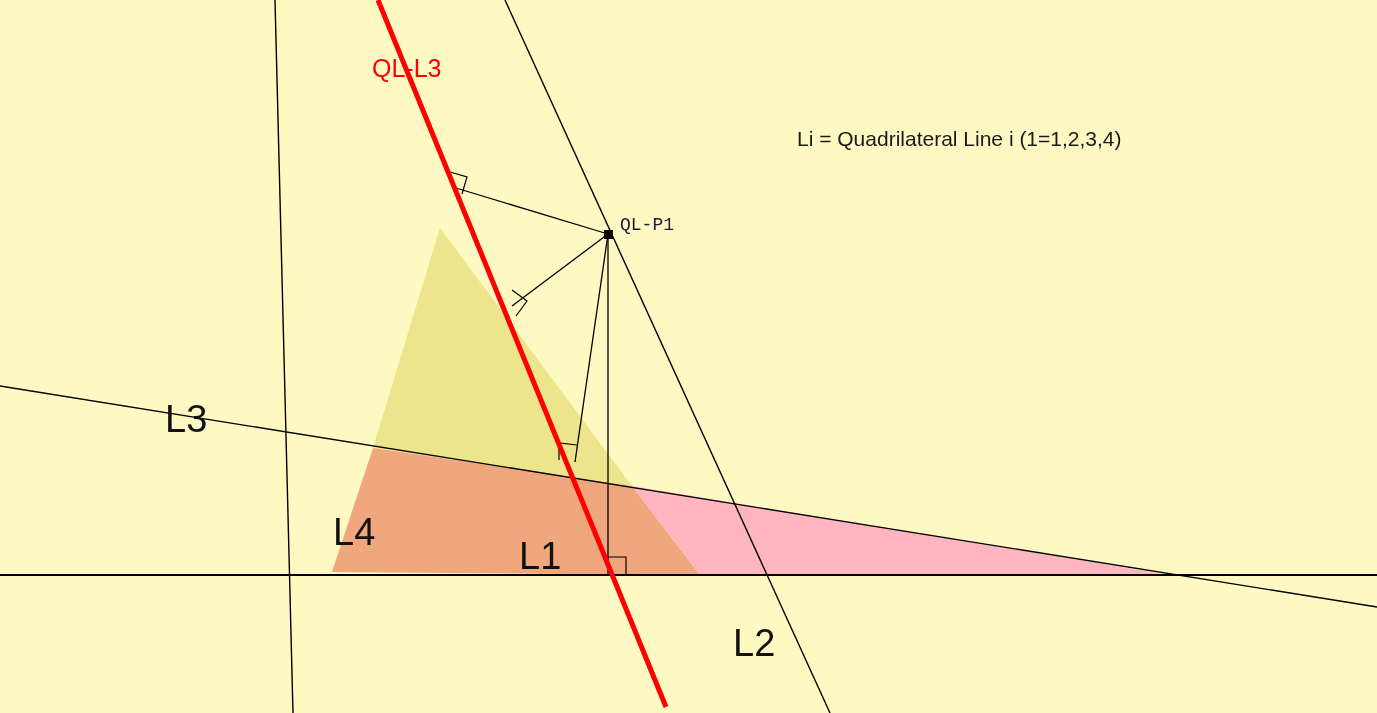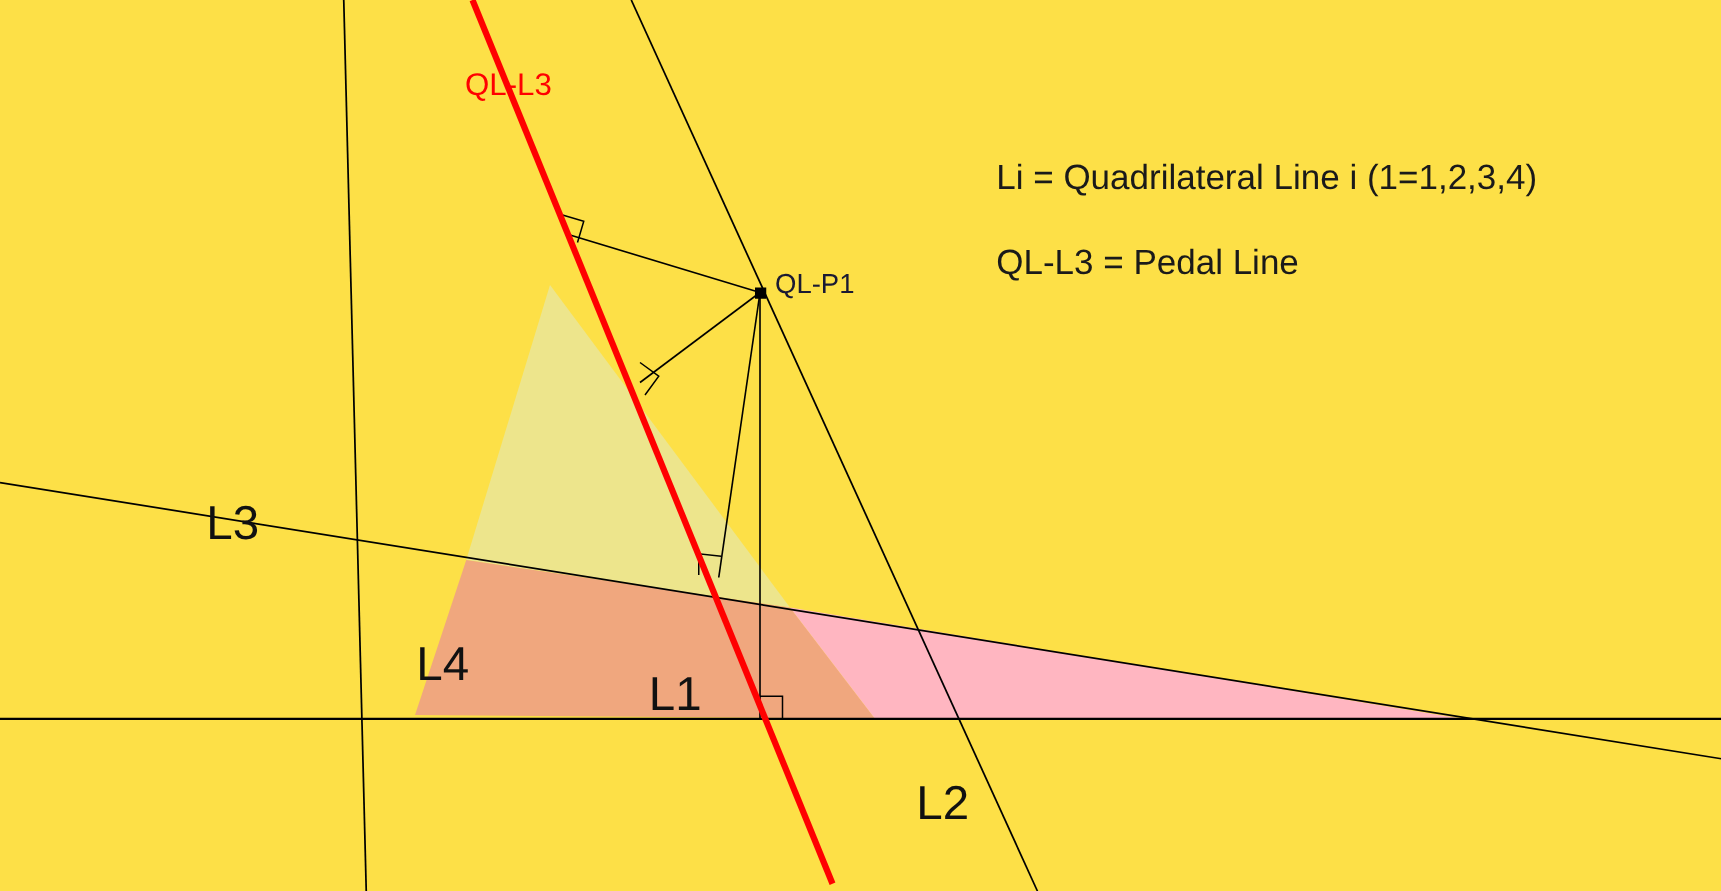--- a/index.html
+++ b/index.html
@@ -12,59 +12,60 @@
     width: 1377px;
     height: 713px;
     overflow: hidden;
     font-family: "Liberation Sans", sans-serif;
     position: relative;
   }
   #diagram-root {
     position: relative;
     width: 1377px;
     height: 713px;
-    background: #fde047;
+    background: #fef9c3;
   }
   svg#geometry {
     position: absolute;
     top: 0;
     left: 0;
     width: 1377px;
     height: 713px;
     display: block;
   }
   .legend {
     position: absolute;
     left: 797px;
     top: 128px;
     width: 520px;
   }
   .legend-line {
     font-family: "Liberation Sans", sans-serif;
-    font-size: 28px;
+    font-size: 21px;
     color: #1a1a1a;
     line-height: 1;
     margin-bottom: 40px;
     white-space: nowrap;
   }
   .lbl {
     position: absolute;
     font-family: "Liberation Sans", sans-serif;
     font-size: 38px;
     color: #111111;
     white-space: nowrap;
     line-height: 1;
   }
   .lbl-red {
     color: #ff0000;
     font-size: 25px;
   }
   .lbl-point {
-    font-size: 22px;
+    font-size: 18px;
     color: #1a1a33;
+    font-family: Liberation Mono, monospace;
   }
 </style>
 </head>
 <body>
 
 <div id="diagram-root">
 
   <svg id="geometry" viewBox="0 0 1377 713">
 
     <polygon id="region-yellow" points="440,228 373,448 632,486" fill="#ede58c" stroke="none"></polygon>
@@ -98,16 +99,15 @@
   <div class="lbl" style="left:519px; top:537px;">L1</div>
 
   <div class="lbl" style="left:733px; top:624px;">L2</div>
 
   <div class="lbl" style="left:165px; top:400px;">L3</div>
 
   <div class="lbl" style="left:333px; top:513px;">L4</div>
 
   <div class="legend">
     <div class="legend-line">Li = Quadrilateral Line i (1=1,2,3,4)</div>
-    <div class="legend-line">QL-L3 = Pedal Line</div>
   </div>
 
 </div>
 
 </body></html>

